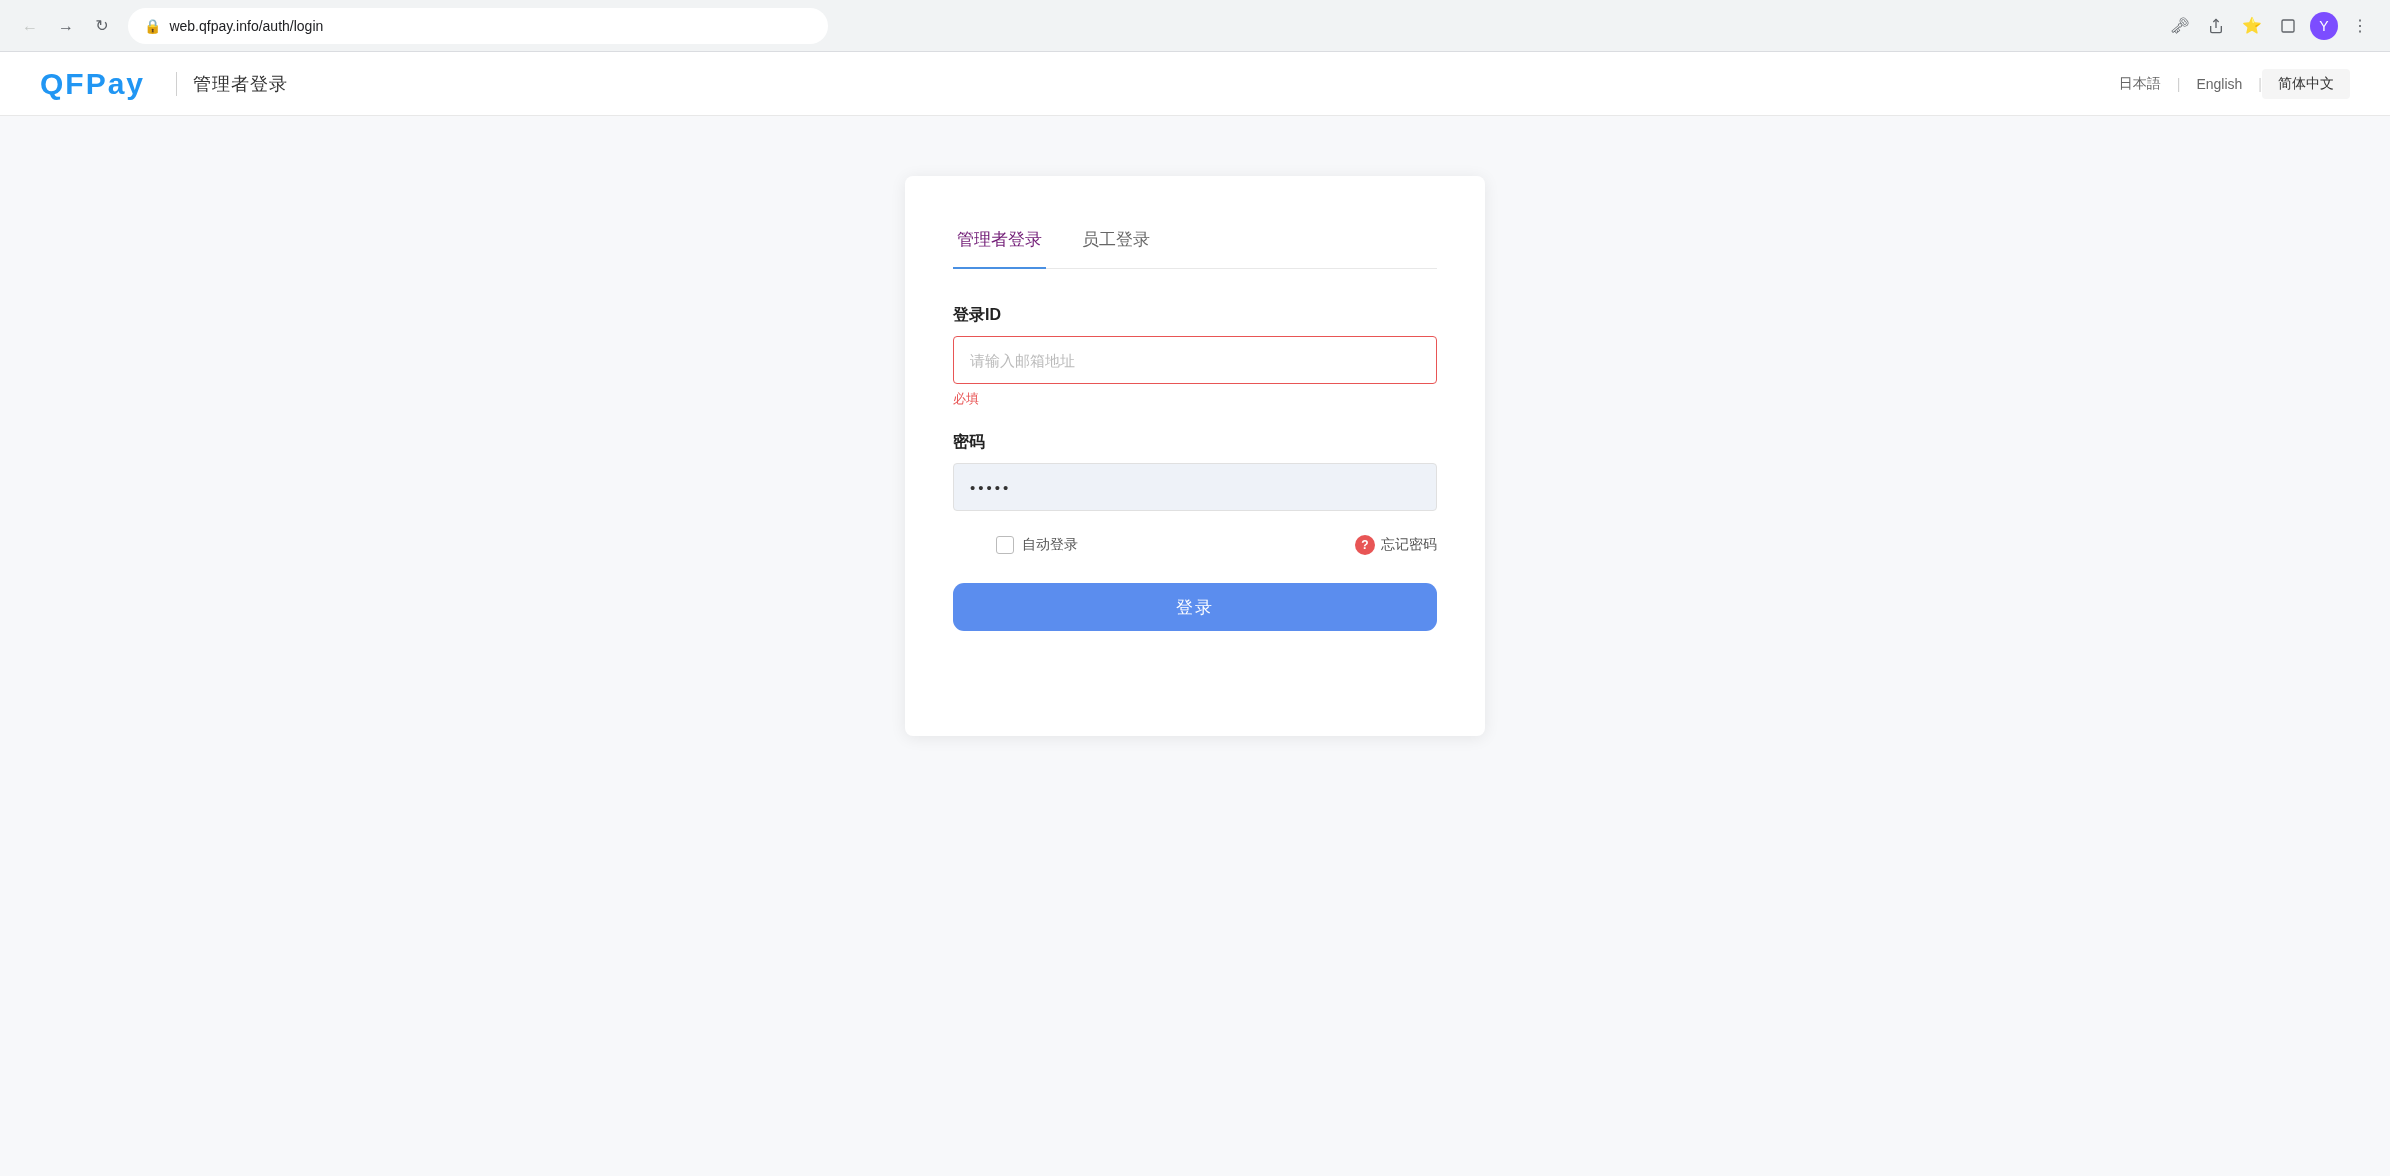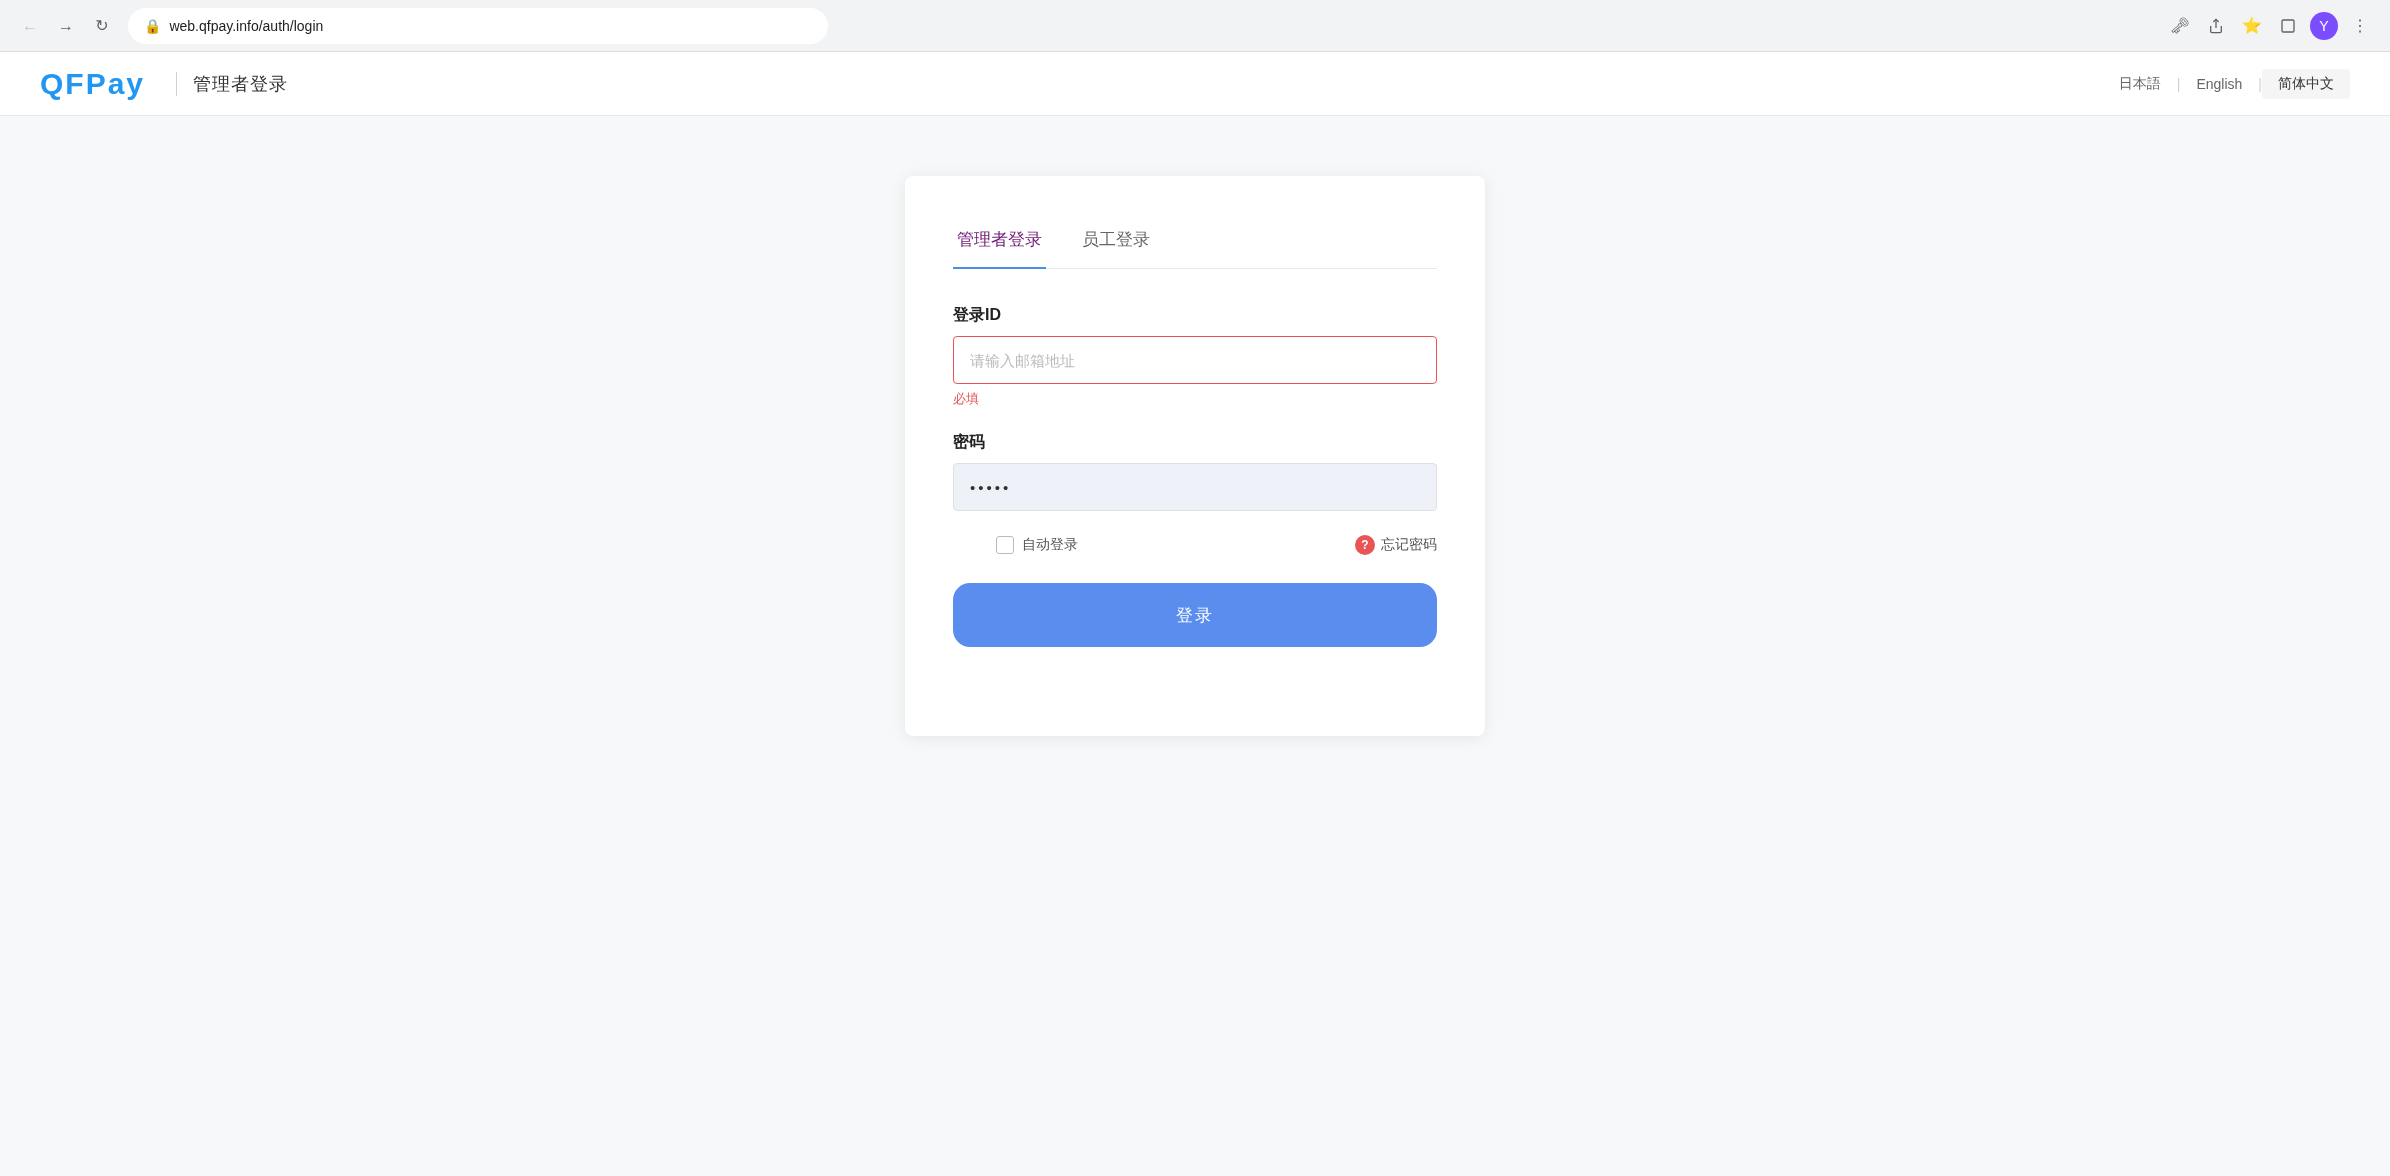--- a/index.html
+++ b/index.html
@@ -330,24 +330,24 @@
       display: flex;
       align-items: center;
       justify-content: center;
       font-size: 12px;
       font-weight: bold;
     }
 
     
     .login-btn {
       width: 100%;
-      height: 64px;
+      height: 48px;
       background: #5b8dee;
       border: none;
-      border-radius: 17px;
+      border-radius: 11px;
       color: white;
       font-size: 17px;
       font-weight: 500;
       cursor: pointer;
       letter-spacing: 2px;
     }
   </style>
 </head>
 <body>
 

